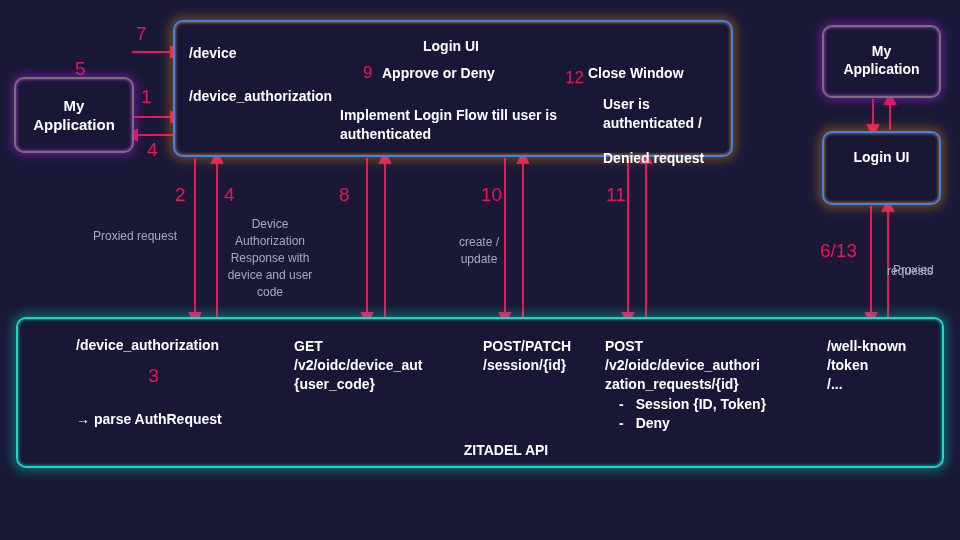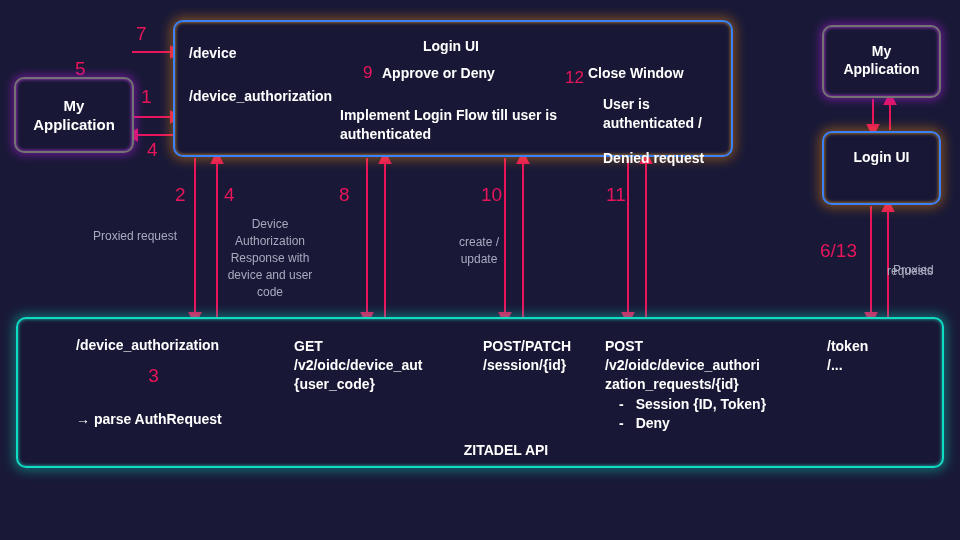--- a/index.html
+++ b/index.html
@@ -175,20 +175,21 @@
         <span class="bold" style="color:#fff;font-size:14px;">-</span>
         <span class="bold" style="color:#fff;font-size:14px;">Session {ID, Token}</span>
       </div>
       <div style="display:flex;gap:12px;margin-left:14px;">
         <span class="bold" style="color:#fff;font-size:14px;">-</span>
         <span class="bold" style="color:#fff;font-size:14px;">Deny</span>
       </div>
     </div>
 
     <div style="position:absolute;left:809px;top:18px;width:120px;line-height:19px;">
+      <div class="bold" style="color:#fff;font-size:14px;">/well-known</div>
       <div class="bold" style="color:#fff;font-size:14px;">/token</div>
       <div class="bold" style="color:#fff;font-size:14px;">/...</div>
     </div>
 
     <div class="bold centered" style="position:absolute;left:0;top:123px;color:#fff;font-size:14px;margin-left:26px;">ZITADEL API</div>
   </div>
 
 </div>
 
 </body></html>

